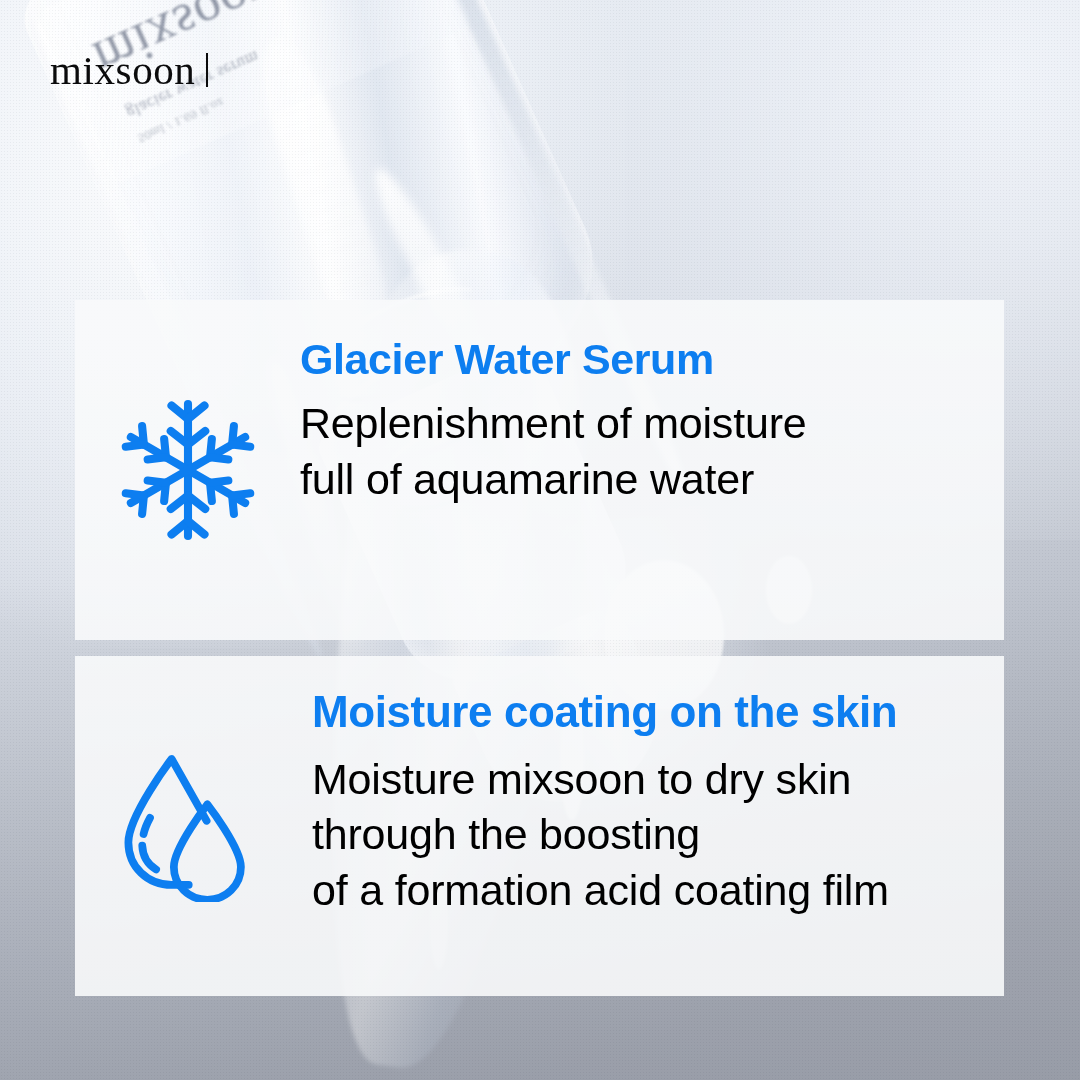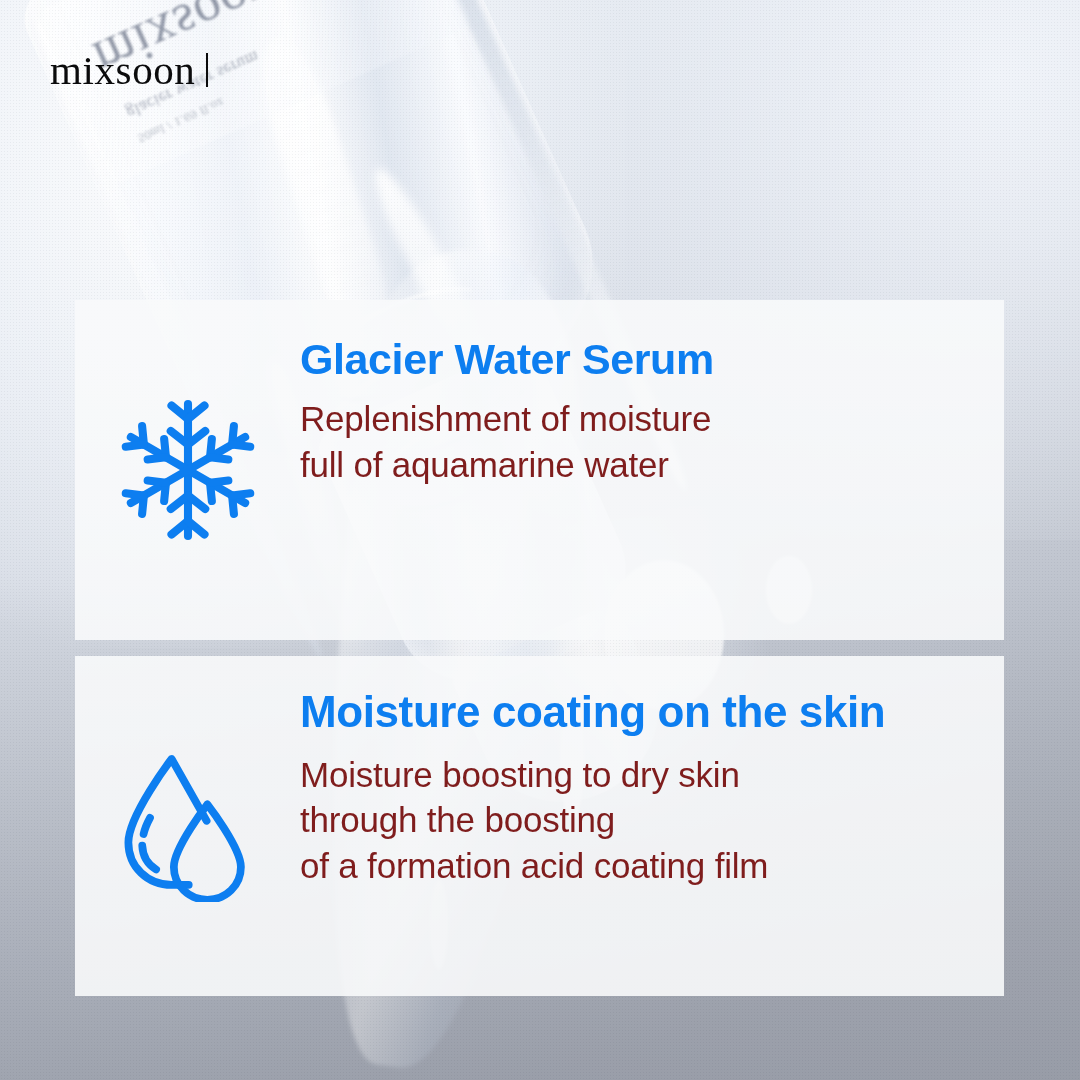--- a/index.html
+++ b/index.html
@@ -186,21 +186,21 @@
   }
   .logo-glow{ font-size:40px; font-weight:700; letter-spacing:0px; }
 
   
   .panel{
     position:absolute; left:75px; width:929px;
     background:rgba(248,249,251,.90);
     display:flex; align-items:flex-start;
   }
   #panel-1{ top:300px; height:340px; }
-  #panel-2{ top:656px; height:340px; }
+  #panel-2{ top:656px; height:340px;gap:12px; }
 
   .icon-wrap{
     width:225px; flex:0 0 225px;
     display:flex; align-items:center; justify-content:center;
     height:100%;
   }
   .icon-wrap svg{ display:block; }
 
   .panel-text{ padding-top:36px; }
   #panel-2 .panel-text{ padding-top:32px; }
@@ -210,22 +210,22 @@
     font-weight:700;
     font-size:43px;
     line-height:1.08;
     letter-spacing:-.4px;
     white-space:nowrap;
     margin-bottom:14px;
   }
   #panel-2 .p-title{ font-size:44px; margin-bottom:16px; }
 
   .p-line{
-    color:#7f1d1d;
-    font-size:35px;
+    color:#000000;
+    font-size:43px;
     line-height:1.30;
     letter-spacing:-.2px;
     white-space:nowrap;
   }
 </style>
 </head>
 <body>
 
 <div id="photo">
   <div class="bg-base"></div>
@@ -321,17 +321,17 @@
       <path d="M62.5 47.5 L39 6 C39 6 10 44 10 62 C10 78.5 23 90.5 39 90.5 L50.5 90.5"></path>
 
       <path d="M24.5 45.5 C22.4 49.4 20.9 53.1 20.2 56.4"></path>
       <path d="M19.3 64.2 C19.6 71.1 23.2 76.9 28.6 80.2"></path>
 
       <path d="M63 36.5 C63 36.5 40.5 65.5 40.5 78.5 C40.5 90.9 50.6 100.5 63 100.5 C75.4 100.5 85.5 90.9 85.5 78.5 C85.5 65.5 63 36.5 63 36.5 Z"></path>
     </svg>
   </div>
   <div class="panel-text">
     <div class="p-title">Moisture coating on the skin</div>
-    <div class="p-line">Moisture boosting to dry skin</div>
+    <div class="p-line">Moisture mixsoon to dry skin</div>
     <div class="p-line">through the boosting</div>
     <div class="p-line">of a formation acid coating film</div>
   </div>
 </div>
 
 </body></html>

